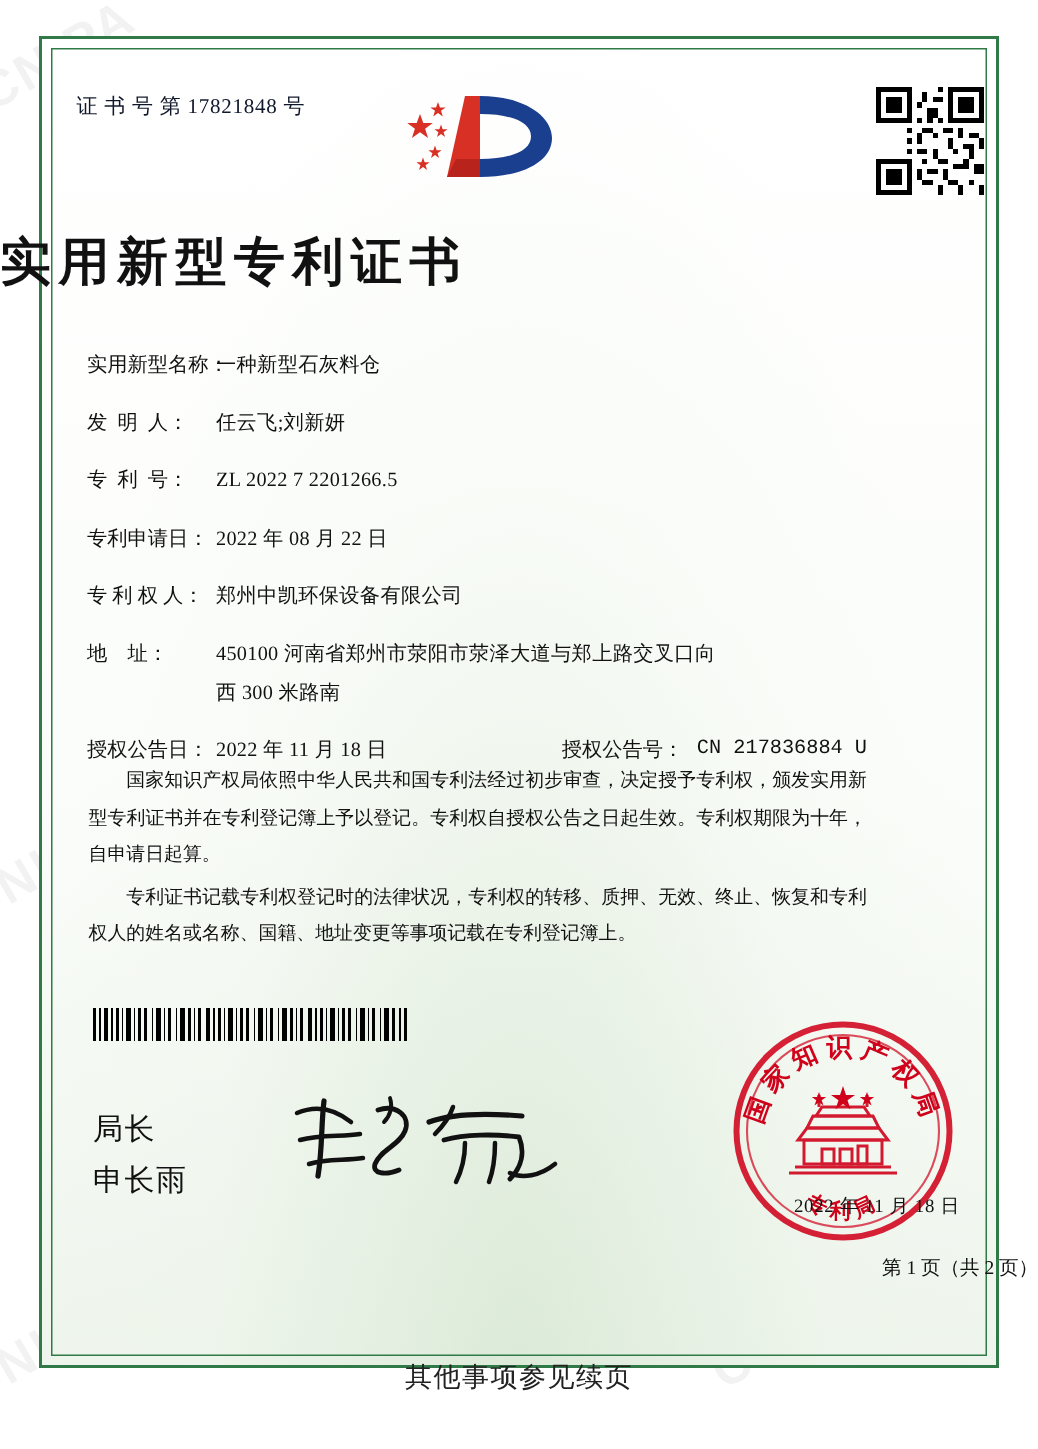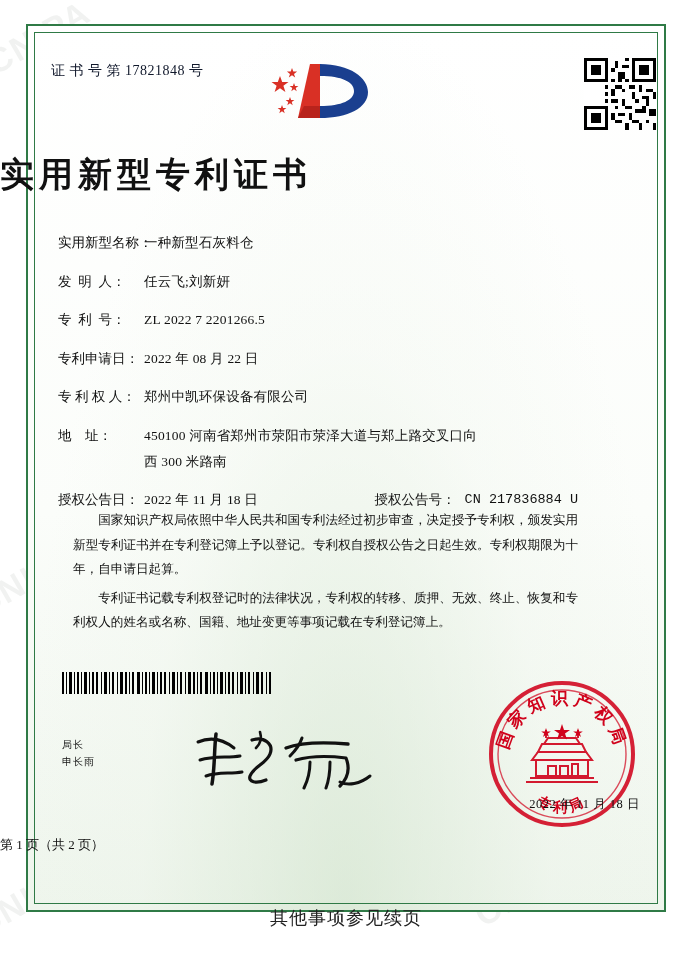--- a/index.html
+++ b/index.html
@@ -158,21 +158,21 @@
     position: absolute;
     left: 58px;
     top: 508px;
     width: 520px;
     font-size: 12.6px;
     line-height: 1.95;
     color: #111;
     text-align: justify;
   }
   .paragraphs p {
-    margin: 0 0 4px 15px;
+    margin: 0 0 4px 1px;
     text-indent: 2em;
   }
 
   .barcode {
     position: absolute;
     left: 62px;
     top: 672px;
     width: 210px;
     height: 22px;
   }
@@ -191,40 +191,40 @@
     top: 796px;
     font-size: 12.5px;
     color: #111;
     letter-spacing: 0.5px;
   }
 
   .director {
     position: absolute;
     left: 62px;
     top: 736px;
-    font-size: 10px;
+    font-size: 20px;
     line-height: 1.7;
     color: #111;
     letter-spacing: 1px;
   }
 
   .signature {
     position: absolute;
     left: 190px;
     top: 726px;
     width: 200px;
     height: 70px;
   }
 
   .page-no {
     position: absolute;
     left: 0;
     right: 0;
     top: 836px;
-    text-align: left;
+    text-align: right;
     font-size: 13px;
     color: #111;
   }
 
   .footer-note {
     position: absolute;
     left: 0;
     right: 0;
     top: 906px;
     text-align: center;

